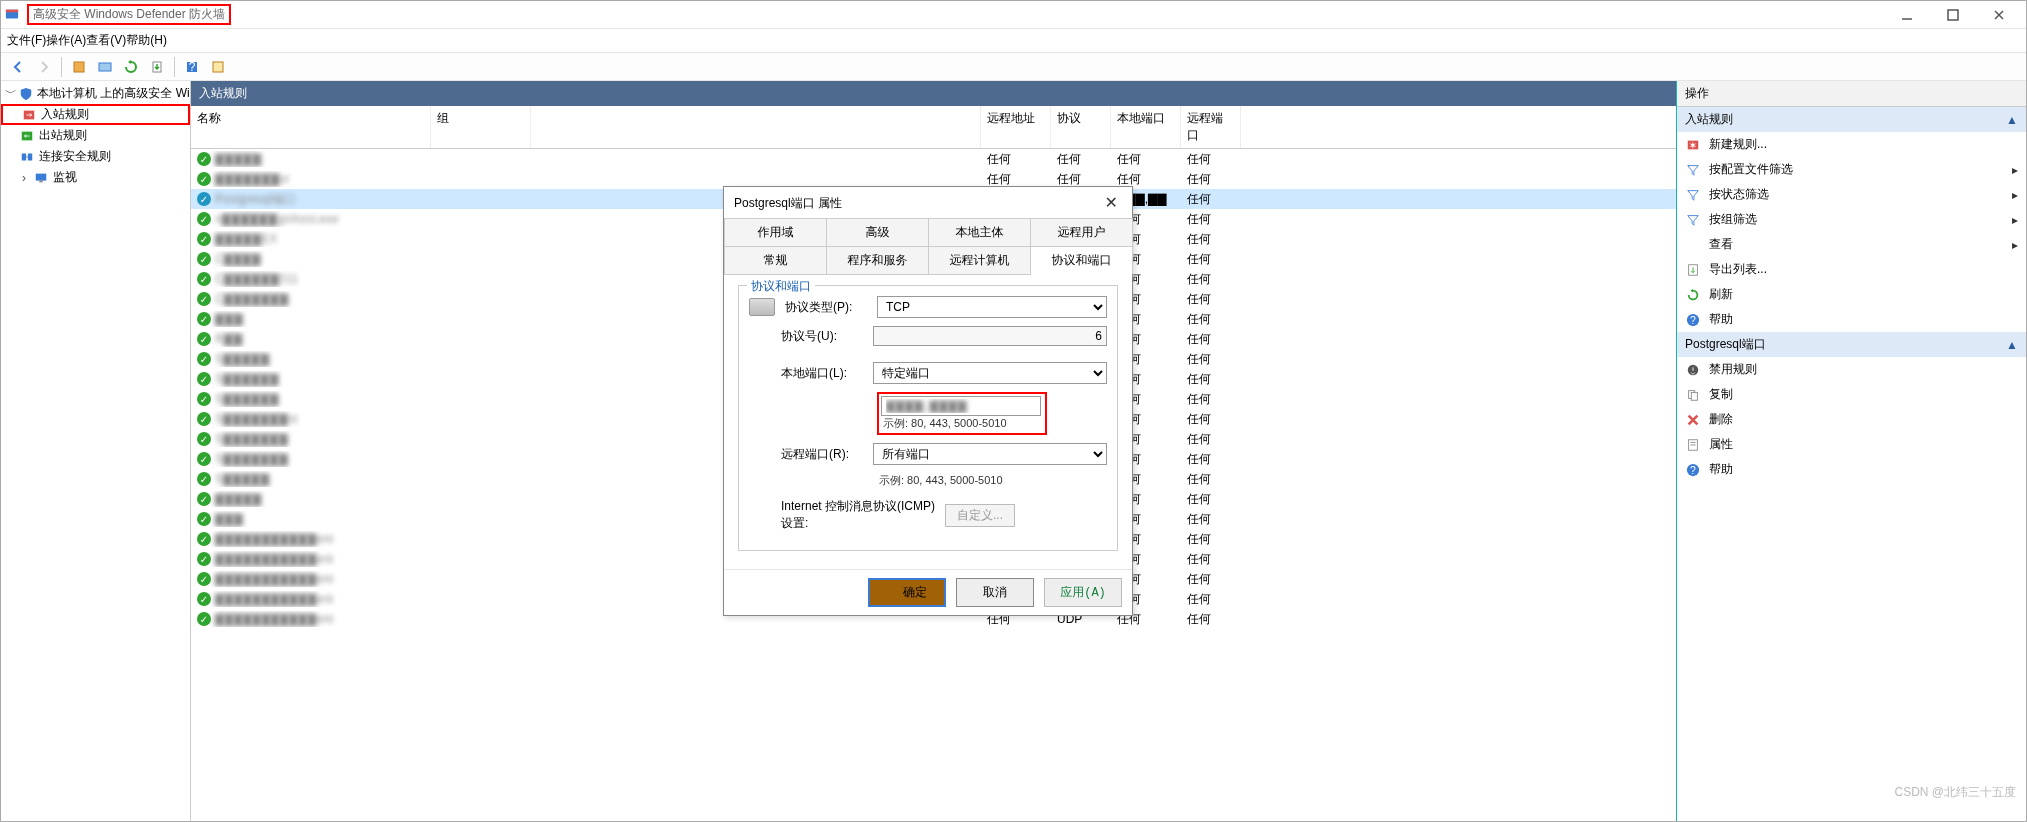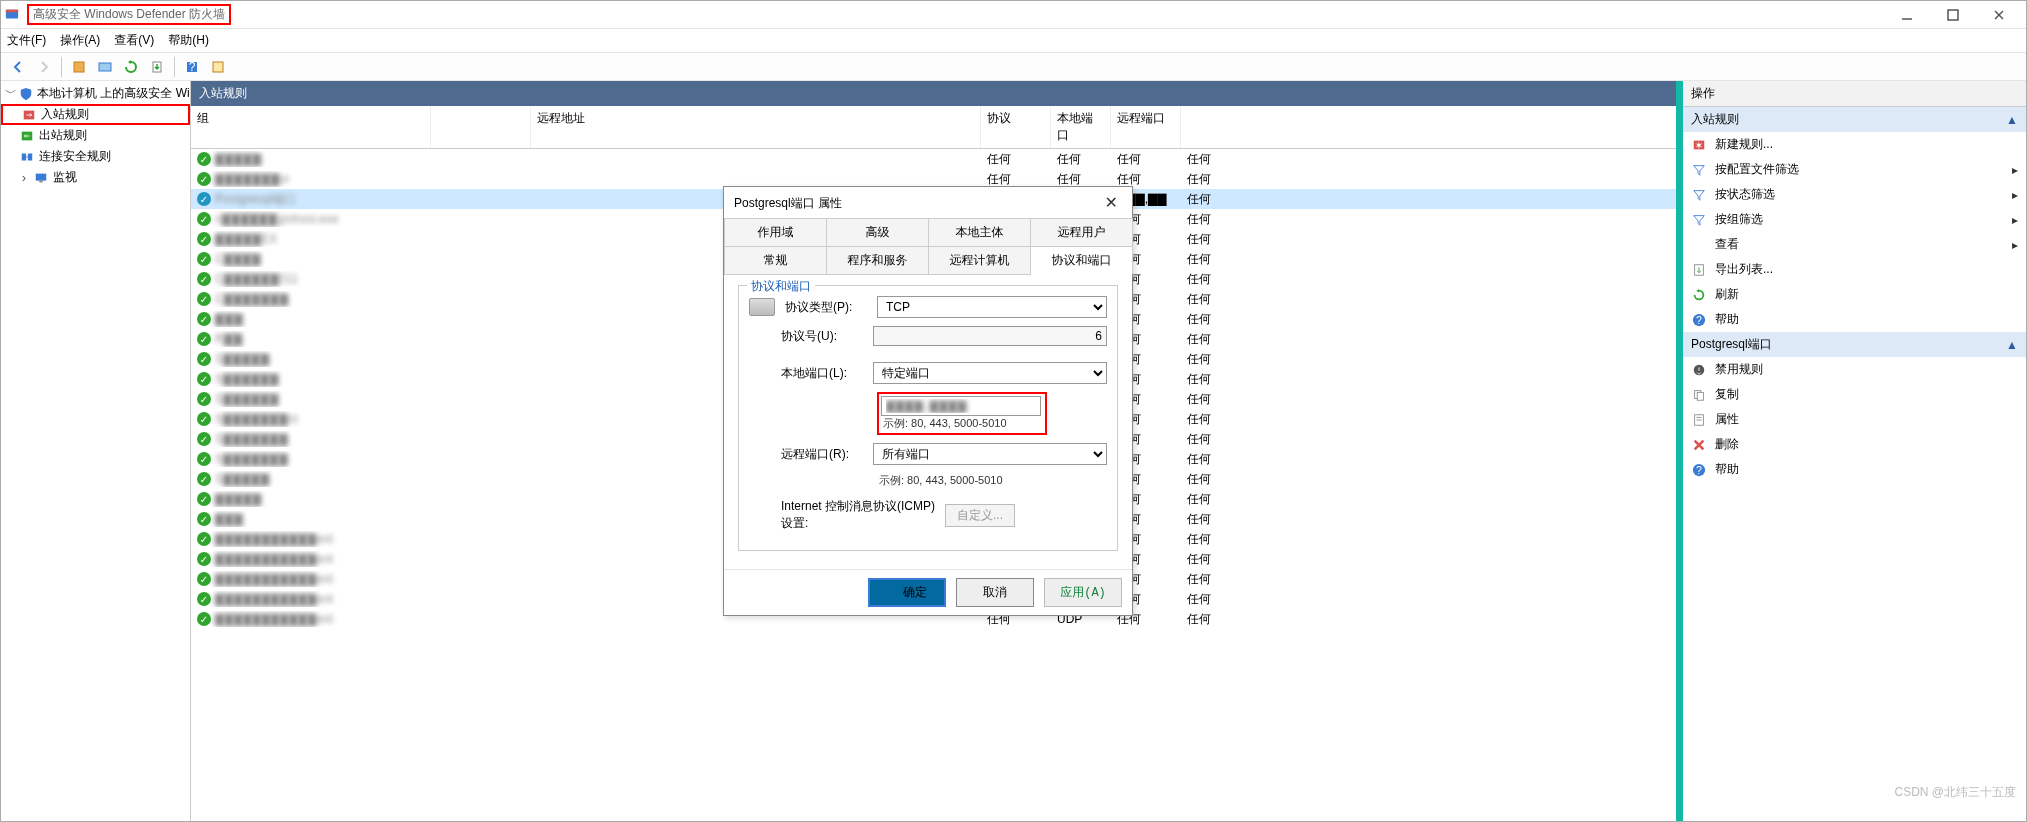--- a/index.html
+++ b/index.html
@@ -9,21 +9,21 @@
 
 .titlebar { height: 28px; display: flex; align-items: center; padding: 0 4px; border-bottom: 1px solid #e5e5e5; }
 .titlebar .app-icon { width: 16px; height: 16px; border-radius: 3px; margin-right: 6px; display:inline-block;}
 .titlebar .title-text { color: #666; }
 .titlebar .title-text.hl { border: 2px solid red; padding: 0 4px; }
 .titlebar .win-ctrls { margin-left: auto; display: flex; gap: 0; }
 .titlebar .win-ctrls div { width: 46px; height: 28px; display:flex; align-items:center; justify-content:center; color:#555;}
 .svgico { width:14px; height:14px; }
 
 
-.menubar { height: 24px; display: flex; align-items: center; padding: 0 6px; gap: 14px; border-bottom: 1px solid #e5e5e5; }
+.menubar { height: 24px; display: flex; align-items: center; padding: 0 6px; border-bottom: 1px solid #e5e5e5; }
 
 
 .toolbar { height: 28px; display: flex; align-items: center; padding: 0 6px; gap: 4px; border-bottom: 1px solid #e5e5e5; background:#fdfdfd;}
 .toolbar .tb-btn { width: 22px; height: 22px; display:flex; align-items:center; justify-content:center; border:1px solid transparent; border-radius:2px;}
 .toolbar .sep { width:1px; height:20px; background:#ccc; margin:0 2px;}
 
 
 .main { flex: 1; display: flex; min-height: 0; }
 
 
@@ -65,26 +65,26 @@
 .frow { display:flex; align-items:center; margin-bottom:8px; gap:4px;}
 .frow .lbl { width:120px; }
 .frow .lbl.indent { margin-left:32px; width:88px;}
 .ctrl { flex:1; }
 select.ctrl, input.ctrl { width:160px; padding:2px 4px; border:1px solid #999; background:#fff;}
 input.ctrl[readonly]{ background:#f7f7f7; text-align:right;}
 .hint { font-size:11px; color:#333; margin-left:130px;}
 .redbox { border:2px solid red; padding:2px;}
 .dlg-btns { display:flex; justify-content:flex-end; gap:10px; padding:8px 10px; border-top:1px solid #e5e5e5;}
 .dlg-btns button { width:78px; padding:4px 0; border:1px solid #888; background:#eee;}
-.dlg-btns button.primary { border:2px solid #3a7bd5; background:#0369a1;padding-left:16px;}
+.dlg-btns button.primary { border:2px solid #3a7bd5; background:#a16207;padding-left:16px;}
 .dlg-btns button:disabled{ color:#15803d; border-color:#bbb;font-family:Liberation Mono, monospace;}
 .disk-ic { width:26px; height:18px; background:linear-gradient(#ddd,#bbb); border:1px solid #999; border-radius:2px; margin-right:6px;}
 
 
-.actions { width:350px; border-left:7px solid #14b8a6; display:flex; flex-direction:column;}
+.actions { width:350px; border-left:1px solid #14b8a6; display:flex; flex-direction:column;}
 .actions .panel-header{background:#f2f2f2;color:#000;border-bottom:1px solid #ccc;}
 .act-section-h { background:#dde9f7; padding:4px 8px; display:flex; align-items:center;}
 .act-section-h .arrow{ margin-left:auto; color:#2a5a9e;}
 .act-item { display:flex; align-items:center; padding:4px 8px; gap:8px;}
 .act-item .arrow{ margin-left:auto; color:#333;}
 .act-ic { width:16px; height:16px; display:flex; align-items:center; justify-content:center;}
 
 
 .watermark{ position:absolute; right:10px; bottom:20px; color:#bbb; font-size:12px;}
 </style>
@@ -225,20 +225,21 @@
             </svg>
           </span>
         <span>监视</span>
       </div>
     </div>
 
     <div class="center">
       <div class="panel-header">入站规则</div>
       <div class="rules-grid">
         <div class="grid-head">
+          <div>名称</div>
           <div>组</div>
           <div></div>
           <div>远程地址</div>
           <div>协议</div>
           <div>本地端口</div>
           <div>远程端口</div>
         </div>
         <div id="rules-body">
             <div class="grid-row">
               <div class="rule-name">
@@ -686,38 +687,38 @@
             <svg class="svgico" viewBox="0 0 16 16">
               <rect x="3" y="3" width="7" height="9" fill="#fff" stroke="#888"></rect>
               <rect x="6" y="5" width="7" height="9" fill="#fff" stroke="#888"></rect>
             </svg>
           </span>
           <span>复制</span>
         </div>
       <div class="act-item">
           <span class="act-ic">
             <svg class="svgico" viewBox="0 0 16 16">
+              <path d="M3 3 L13 13 M13 3 L3 13" stroke="#d9534f" stroke-width="3"></path>
+            </svg>
+          </span>
+          <span>删除</span>
+        </div>
+      <div class="act-item">
+          <span class="act-ic">
+            <svg class="svgico" viewBox="0 0 16 16">
               <rect x="3" y="2" width="10" height="12" fill="#fff" stroke="#888"></rect>
               <line x1="5" y1="5" x2="11" y2="5" stroke="#888"></line>
               <line x1="5" y1="8" x2="11" y2="8" stroke="#888"></line>
             </svg>
           </span>
           <span>属性</span>
         </div>
       <div class="act-item">
           <span class="act-ic">
             <svg class="svgico" viewBox="0 0 16 16">
-              <path d="M3 3 L13 13 M13 3 L3 13" stroke="#d9534f" stroke-width="3"></path>
-            </svg>
-          </span>
-          <span>删除</span>
-        </div>
-      <div class="act-item">
-          <span class="act-ic">
-            <svg class="svgico" viewBox="0 0 16 16">
               <circle cx="8" cy="8" r="7" fill="#3a7bd5"></circle>
               <text x="8" y="12" text-anchor="middle" fill="#fff" font-size="10">?</text>
             </svg>
           </span>
           <span>帮助</span>
         </div>
     </div>
 
   </div>
 

